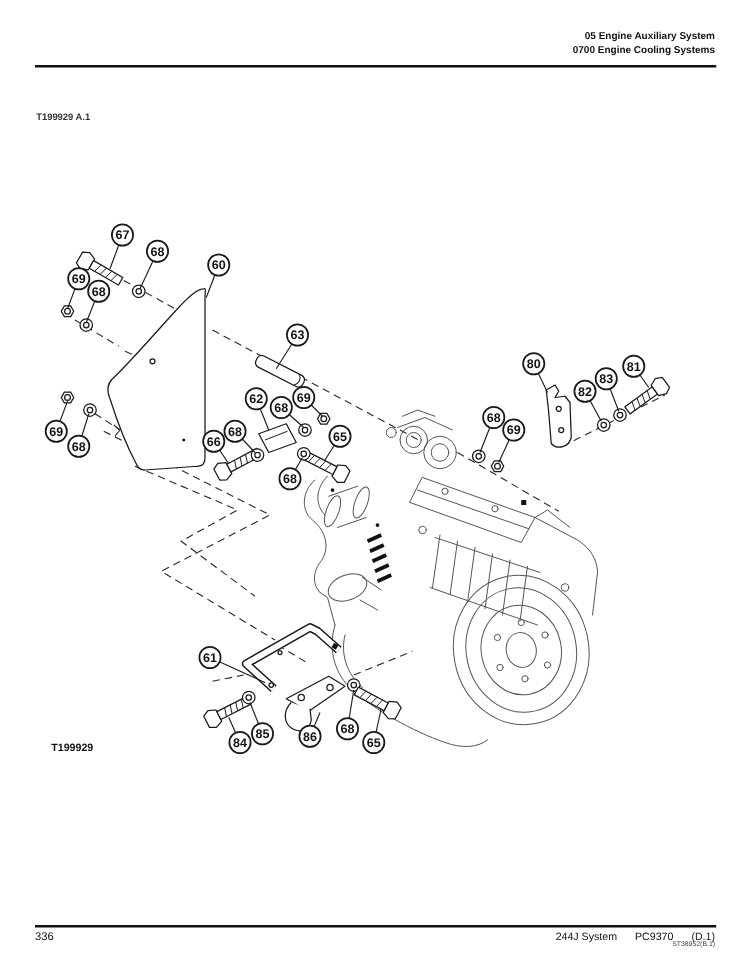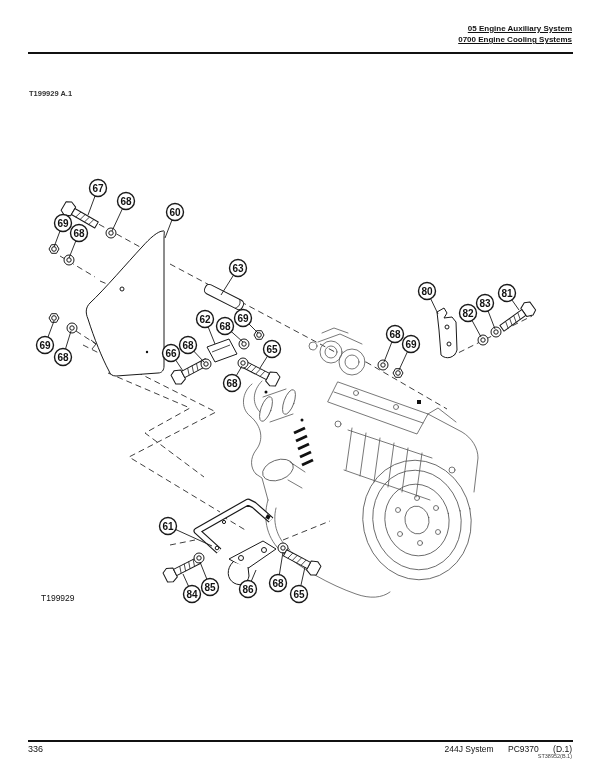--- a/index.html
+++ b/index.html
@@ -1,25 +1,25 @@
 <!DOCTYPE html>
 <html><head>
 <meta charset="utf-8">
 <style>
   html,body{margin:0;padding:0;background:#e8e8e8;}
   #page{position:relative;width:600px;height:776px;background:#ffffff;
         font-family:"Liberation Sans", sans-serif;color:#111;overflow:hidden;margin:0 auto;}
   .hdr-right{position:absolute;top:23px;right:28px;text-align:right;
-             font-size:8px;font-weight:bold;line-height:11px;color:#111;text-decoration:underline;}
+             font-size:8px;font-weight:bold;line-height:11px;color:#111;}
   .rule{position:absolute;left:28px;right:27px;height:1.5px;background:#111;}
   .rule.top{top:52px;}
   .rule.bottom{top:740px;}
   .title-block{position:absolute;top:56px;left:29px;font-size:9px;font-weight:bold;line-height:9.5px;}
   .fig-ref{position:absolute;top:89px;left:29px;font-size:7.5px;font-weight:bold;color:#333;}
-  .fig-label{position:absolute;top:593px;left:41px;font-size:8.5px;font-weight:normal;color:#111;}
+  .fig-label{position:absolute;top:593px;left:41px;font-size:8.5px;font-weight:bold;color:#111;}
   .ftr-left{position:absolute;top:744px;left:28px;font-size:9px;font-weight:normal;}
   .ftr-right{position:absolute;top:744px;right:28px;font-size:8.5px;text-align:right;color:#111;}
   .ftr-right span{margin-left:12px;}
   .ftr-sub{position:absolute;top:753px;right:28px;font-size:5.5px;color:#444;}
   #diagram-svg{position:absolute;left:0;top:0;width:600px;height:776px;}
   .sketch{stroke:#555;stroke-width:0.8;fill:none;stroke-linecap:round;stroke-linejoin:round;}
   .hw{stroke:#1a1a1a;stroke-width:1;fill:#ffffff;stroke-linejoin:round;}
   .dash{stroke:#2a2a2a;stroke-width:0.9;fill:none;stroke-dasharray:6 4;}
   .leader{stroke:#1a1a1a;stroke-width:0.9;}
   .callout-circle{fill:#ffffff;stroke:#1a1a1a;stroke-width:1.4;}

